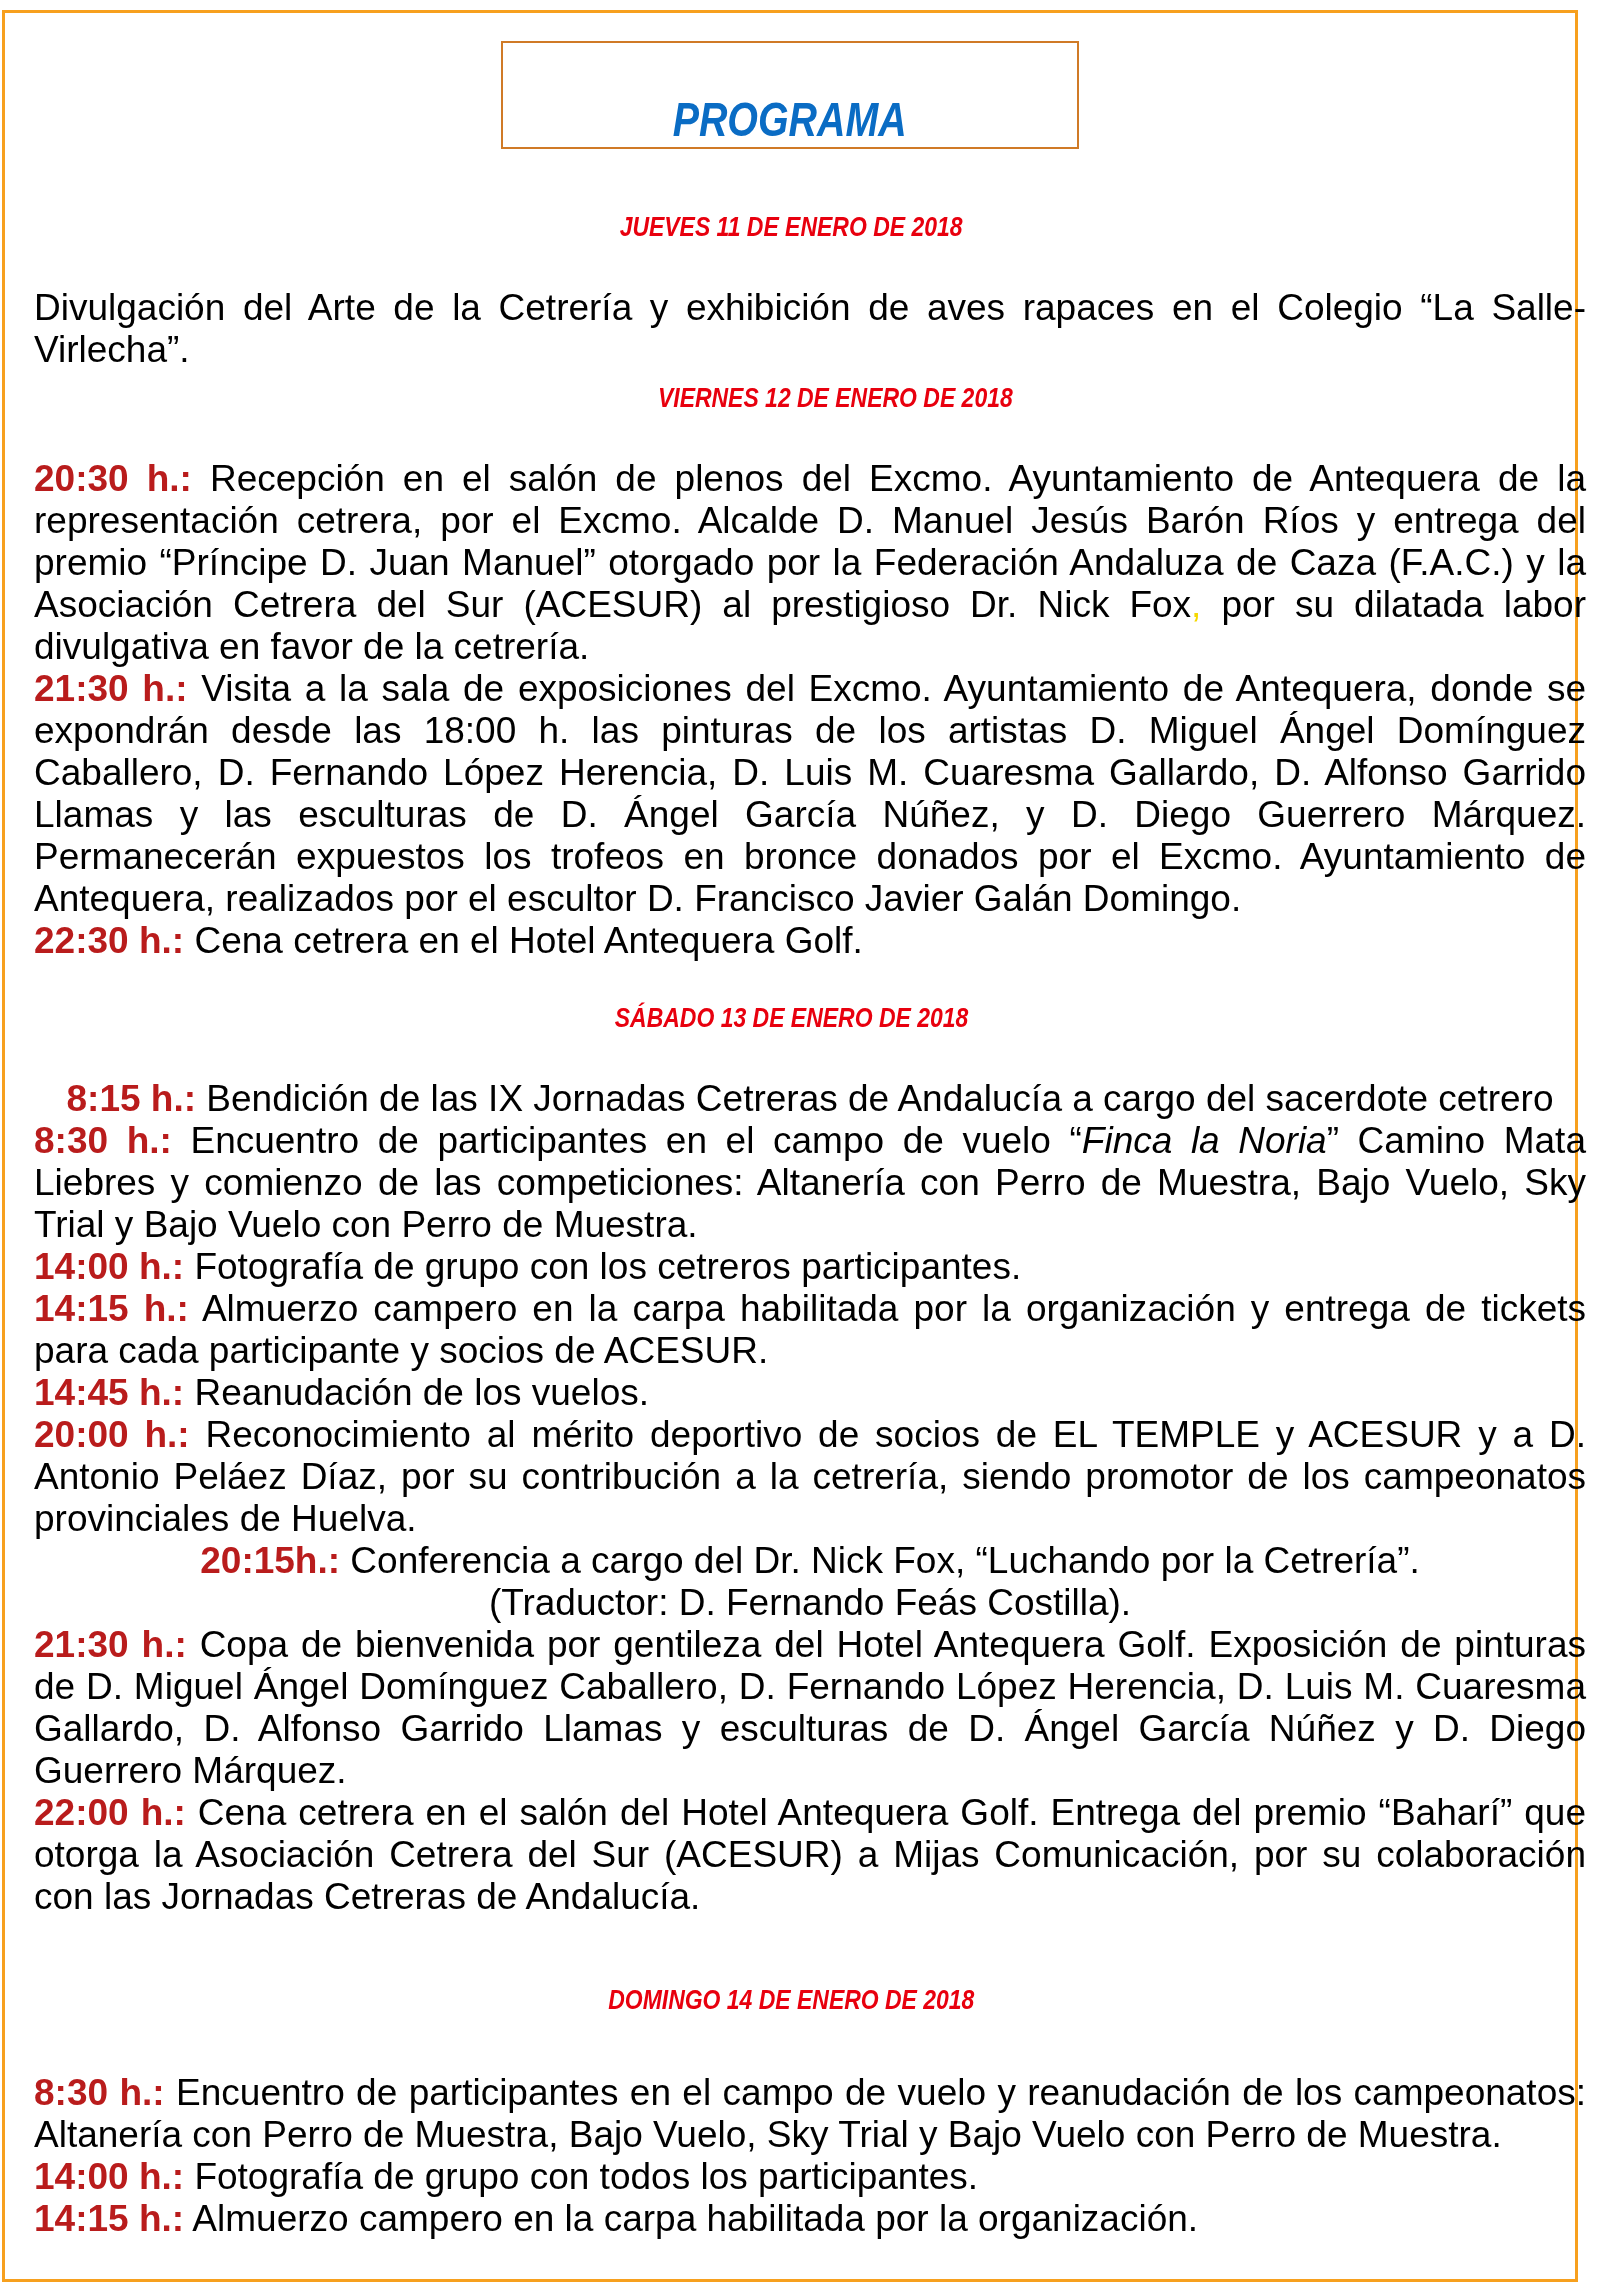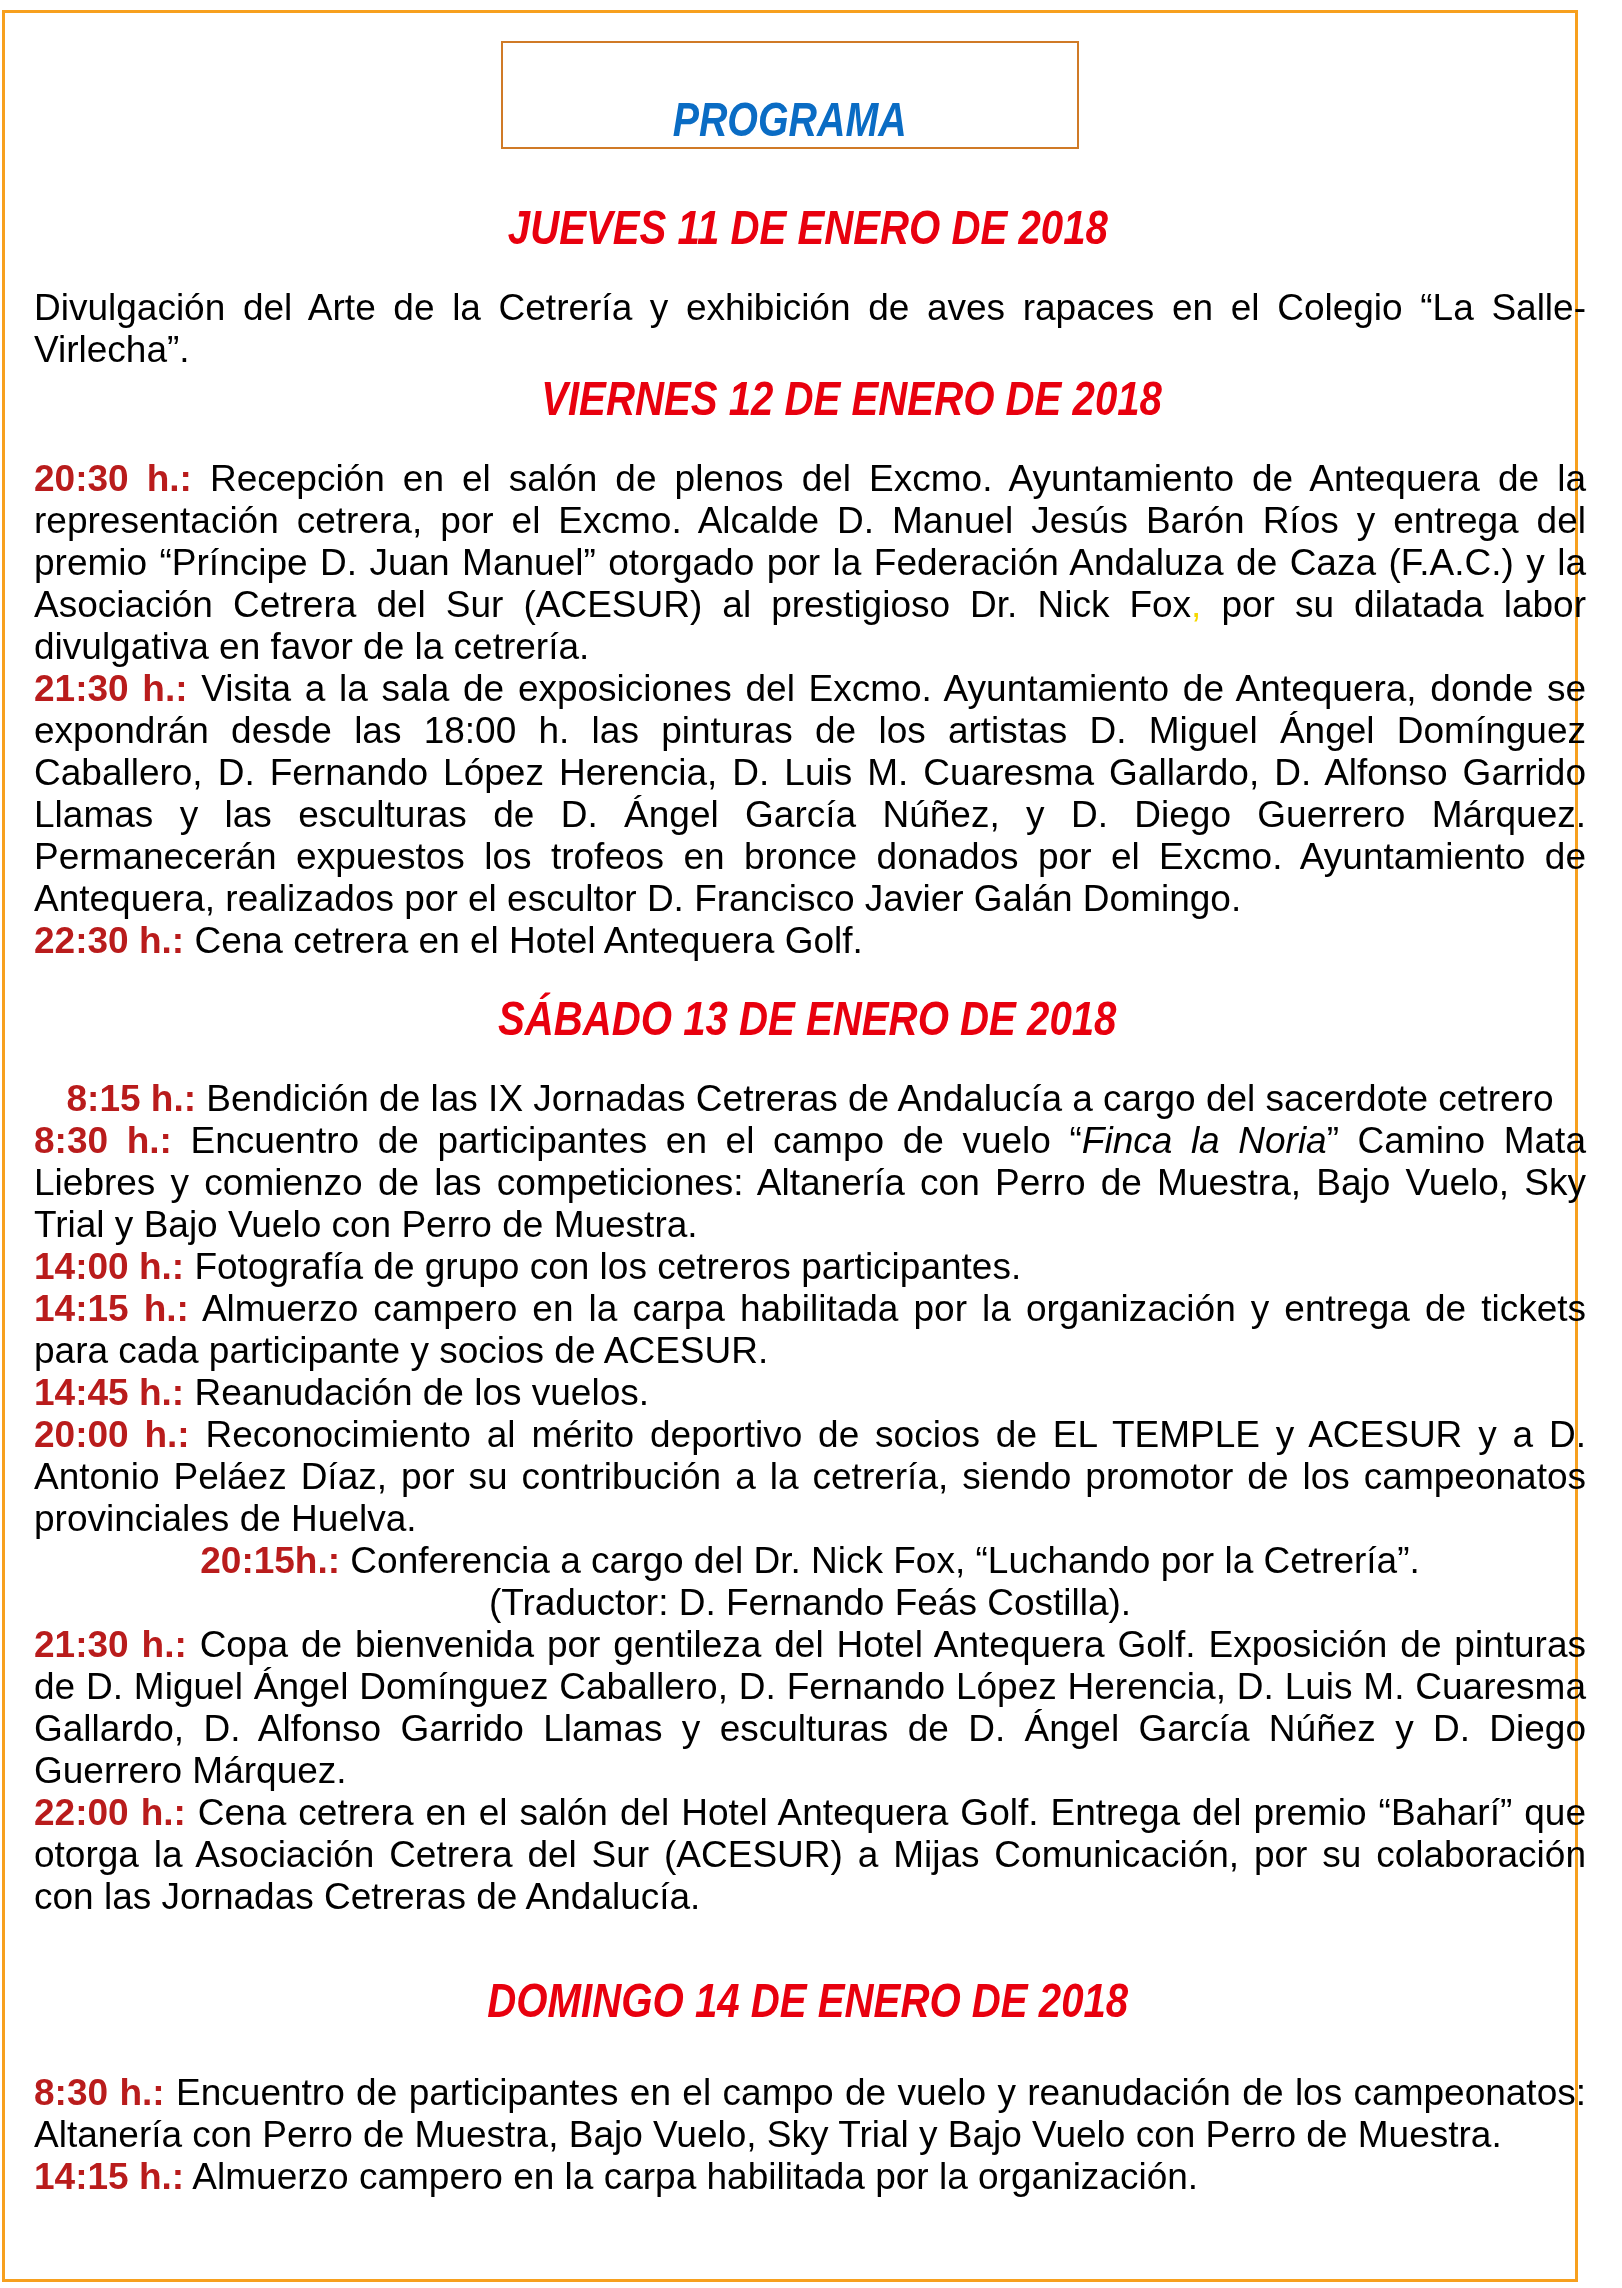--- a/index.html
+++ b/index.html
@@ -11,23 +11,23 @@
   .title-box {
     position: absolute; left: 501px; top: 41px; width: 578px; height: 108px;
     border: 2.9px solid #d07a26; box-sizing: border-box;
     display: flex; align-items: flex-end; justify-content: center;
   }
   .title-text {
     font-family: "Liberation Sans", sans-serif; font-weight: bold; font-style: italic;
     font-size: 48px; color: #0a6cc4; letter-spacing: 0px; transform: scaleX(0.82);
   }
   .day-heading {
-    position: absolute; left: 16px; width: 1583px; text-align: center;
+    position: absolute; left: 0; width: 1583px; text-align: center;
     font-family: "Liberation Sans", sans-serif; font-weight: bold; font-style: italic;
-    font-size: 49px; color: #e8000e; transform-origin: center; line-height: 48px;
+    font-size: 28px; color: #e8000e; transform-origin: center; line-height: 48px;
   }
   .day-heading span { display: inline-block; transform: scaleX(0.82); }
   .block {
     position: absolute; left: 34px; width: 1552px;
     font-family: "Liberation Sans", sans-serif; font-size: 37px; line-height: 42px;
     color: #000000; text-align: justify;
   }
   .entry { margin: 0; }
   .time { color: #b91c1c; font-weight: bold; }
   .comma-yellow { color: #f5d800; }
@@ -99,16 +99,19 @@
 </div>
 
 <div class="day-heading" style="top:1976px;">
   <span>DOMINGO 14 DE ENERO DE 2018</span>
 </div>
 <div class="block" style="top:2072px;">
   <p class="entry">
     <span class="time">8:30 h.:</span><span> Encuentro de participantes en el campo de vuelo y reanudación de los campeonatos: Altanería con Perro de Muestra, Bajo Vuelo, Sky Trial y Bajo Vuelo con Perro de Muestra.</span>
   </p>
   <p class="entry">
+    <span class="time">14:00 h.:</span><span> Fotografía de grupo con todos los participantes.</span>
+  </p>
+  <p class="entry">
     <span class="time">14:15 h.:</span><span> Almuerzo campero en la carpa habilitada por la organización.</span>
   </p>
 </div>
 
 
 </body></html>

